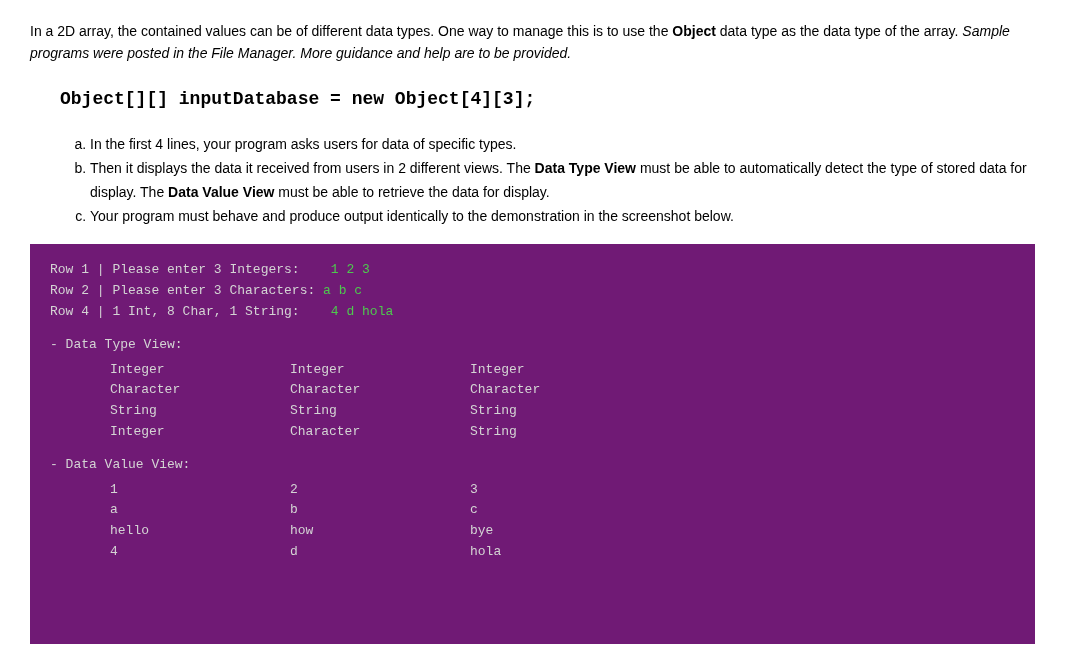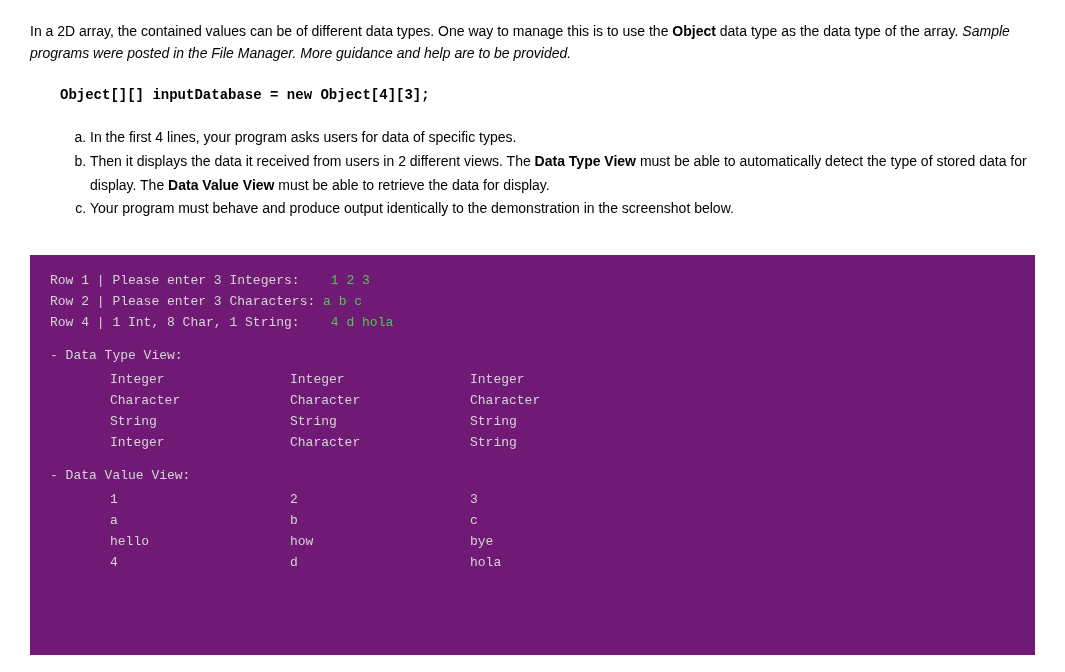--- a/index.html
+++ b/index.html
@@ -21,25 +21,25 @@
       margin-left: 30px;
       margin-bottom: 18px;
       line-height: 1.8;
     }
     .use-section .label {
       font-size: 14px;
     }
     .code-line {
       font-family: 'Courier New', monospace;
       font-weight: bold;
-      font-size: 14px;
+      font-size: 18px;
     }
     .instructions {
       margin-left: 40px;
-      margin-bottom: 34px;
+      margin-bottom: 16px;
       line-height: 1.9;
     }
     .instructions li {
       list-style: lower-alpha;
       margin-left: 20px;
       line-height: 1.7;
     }
     .terminal {
       background: #701a75;
       color: #d4d4d4;

